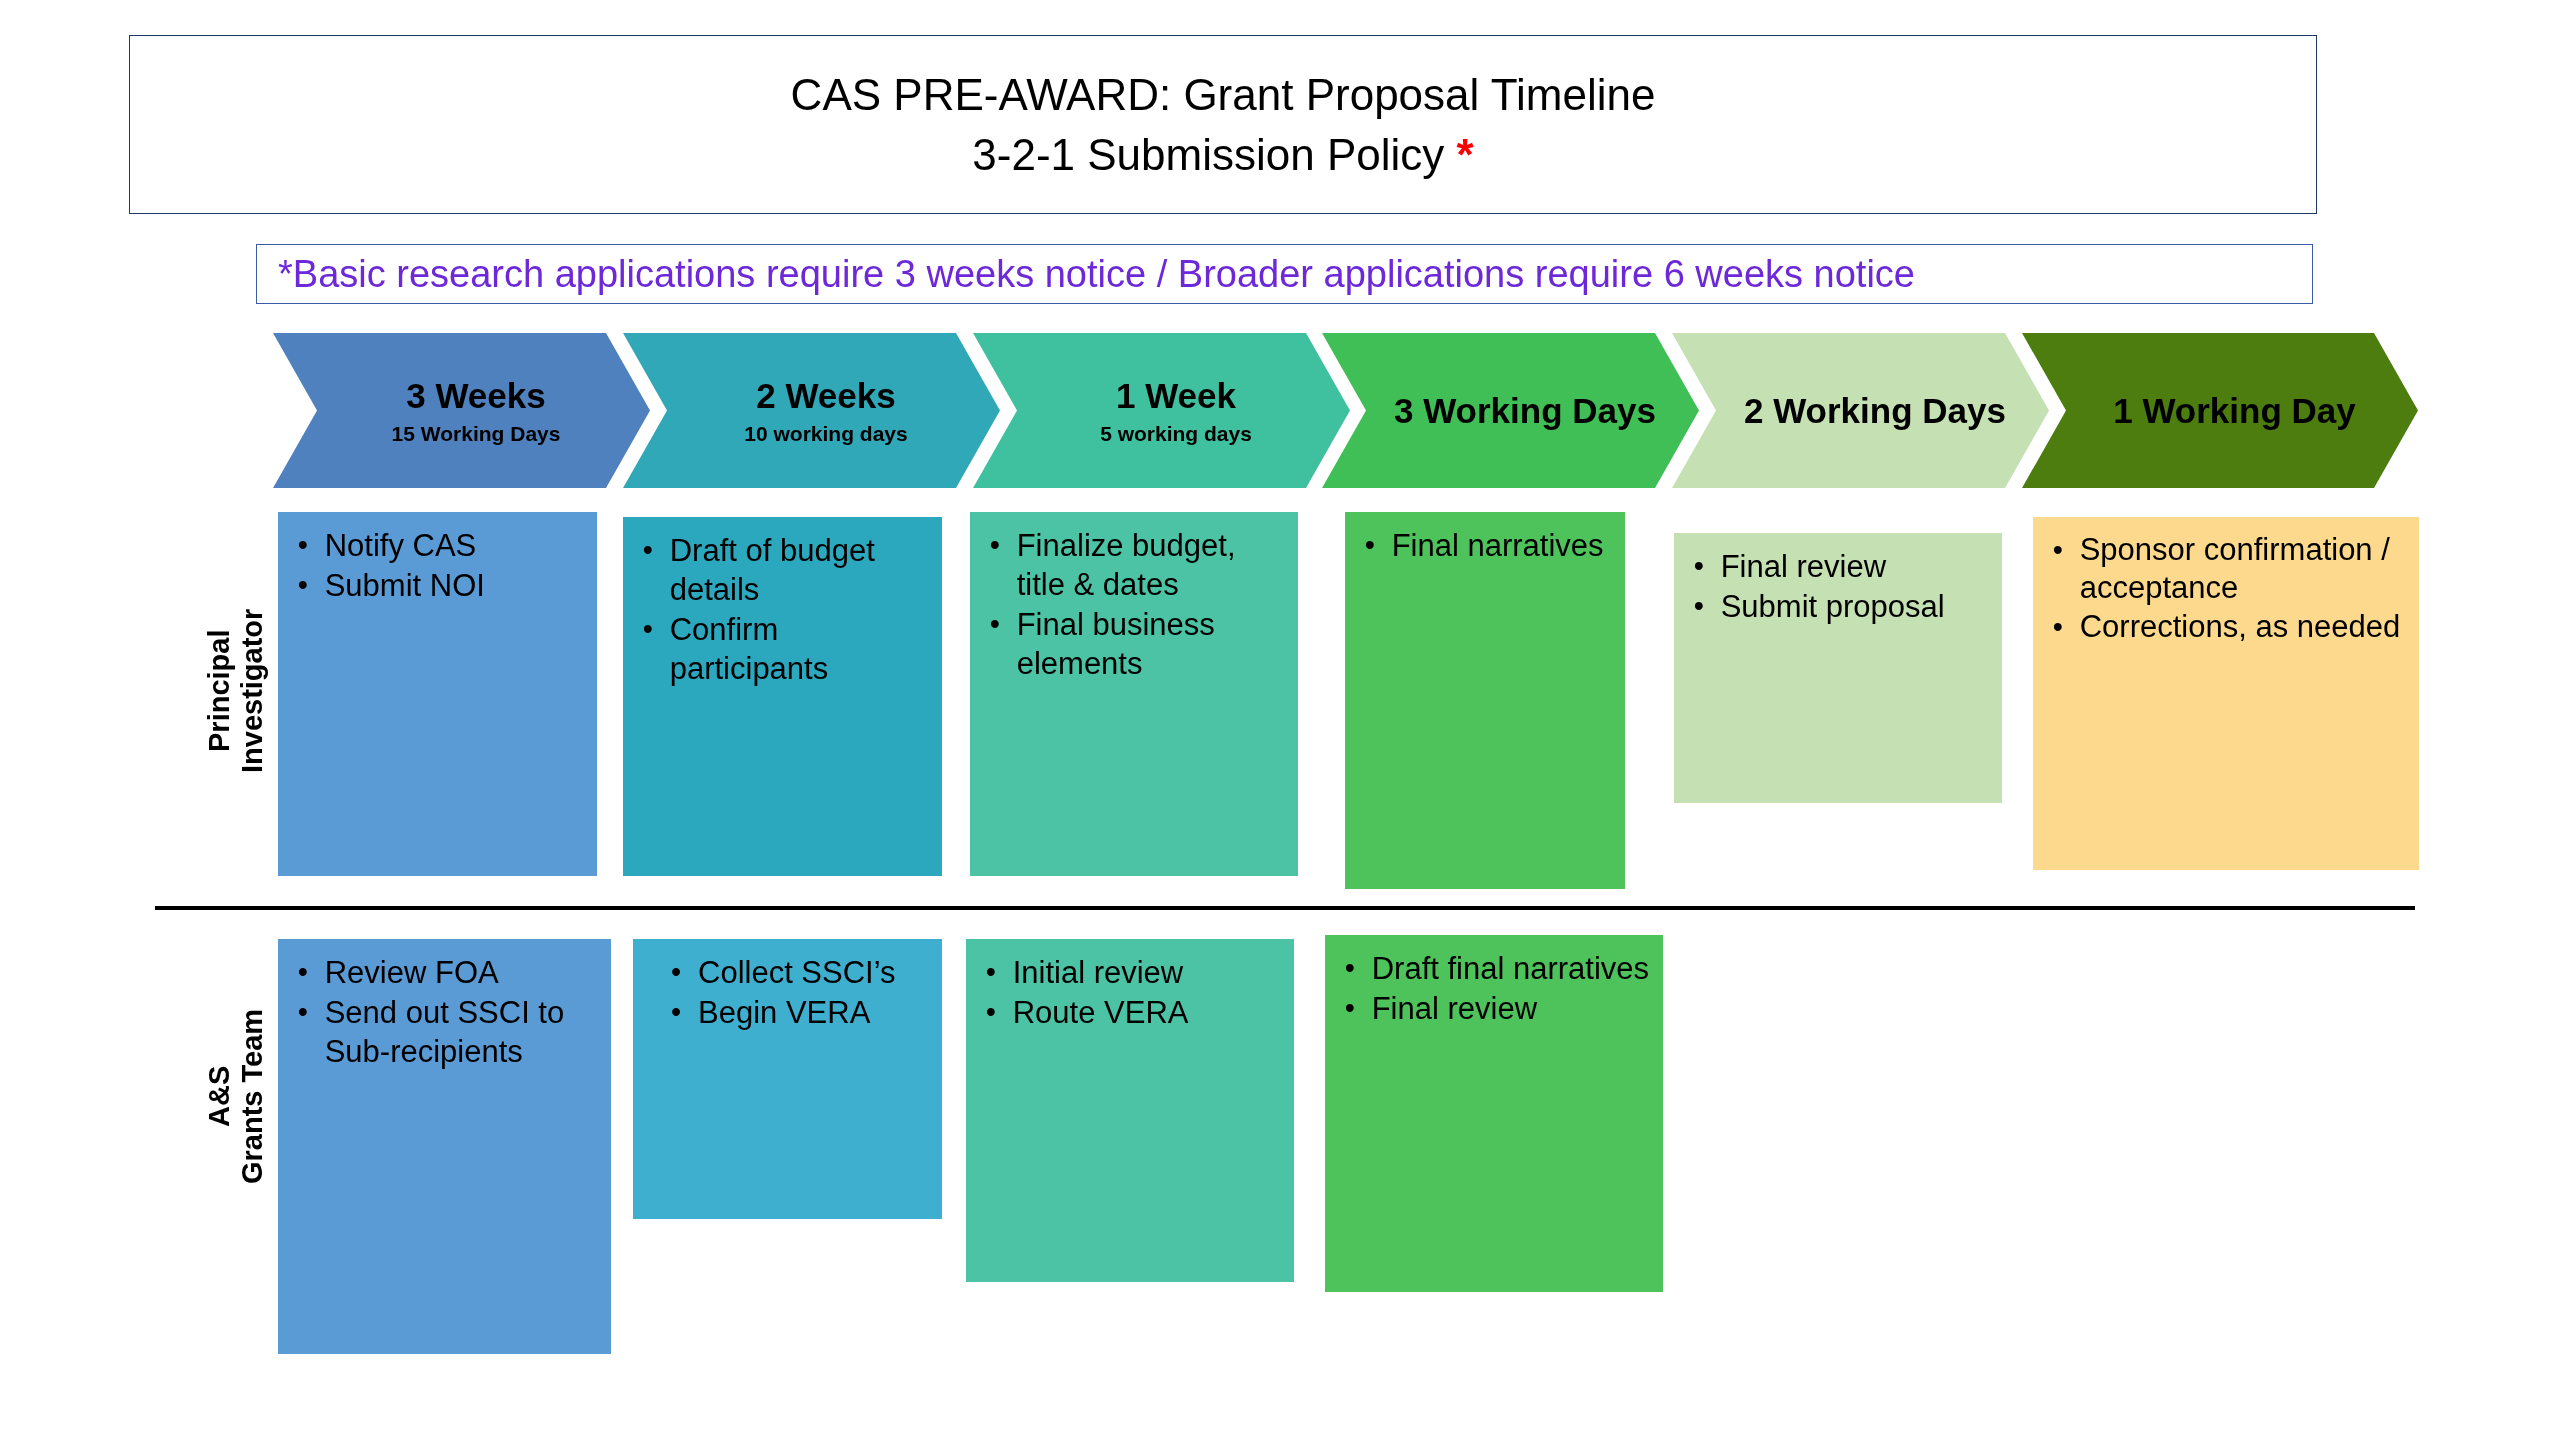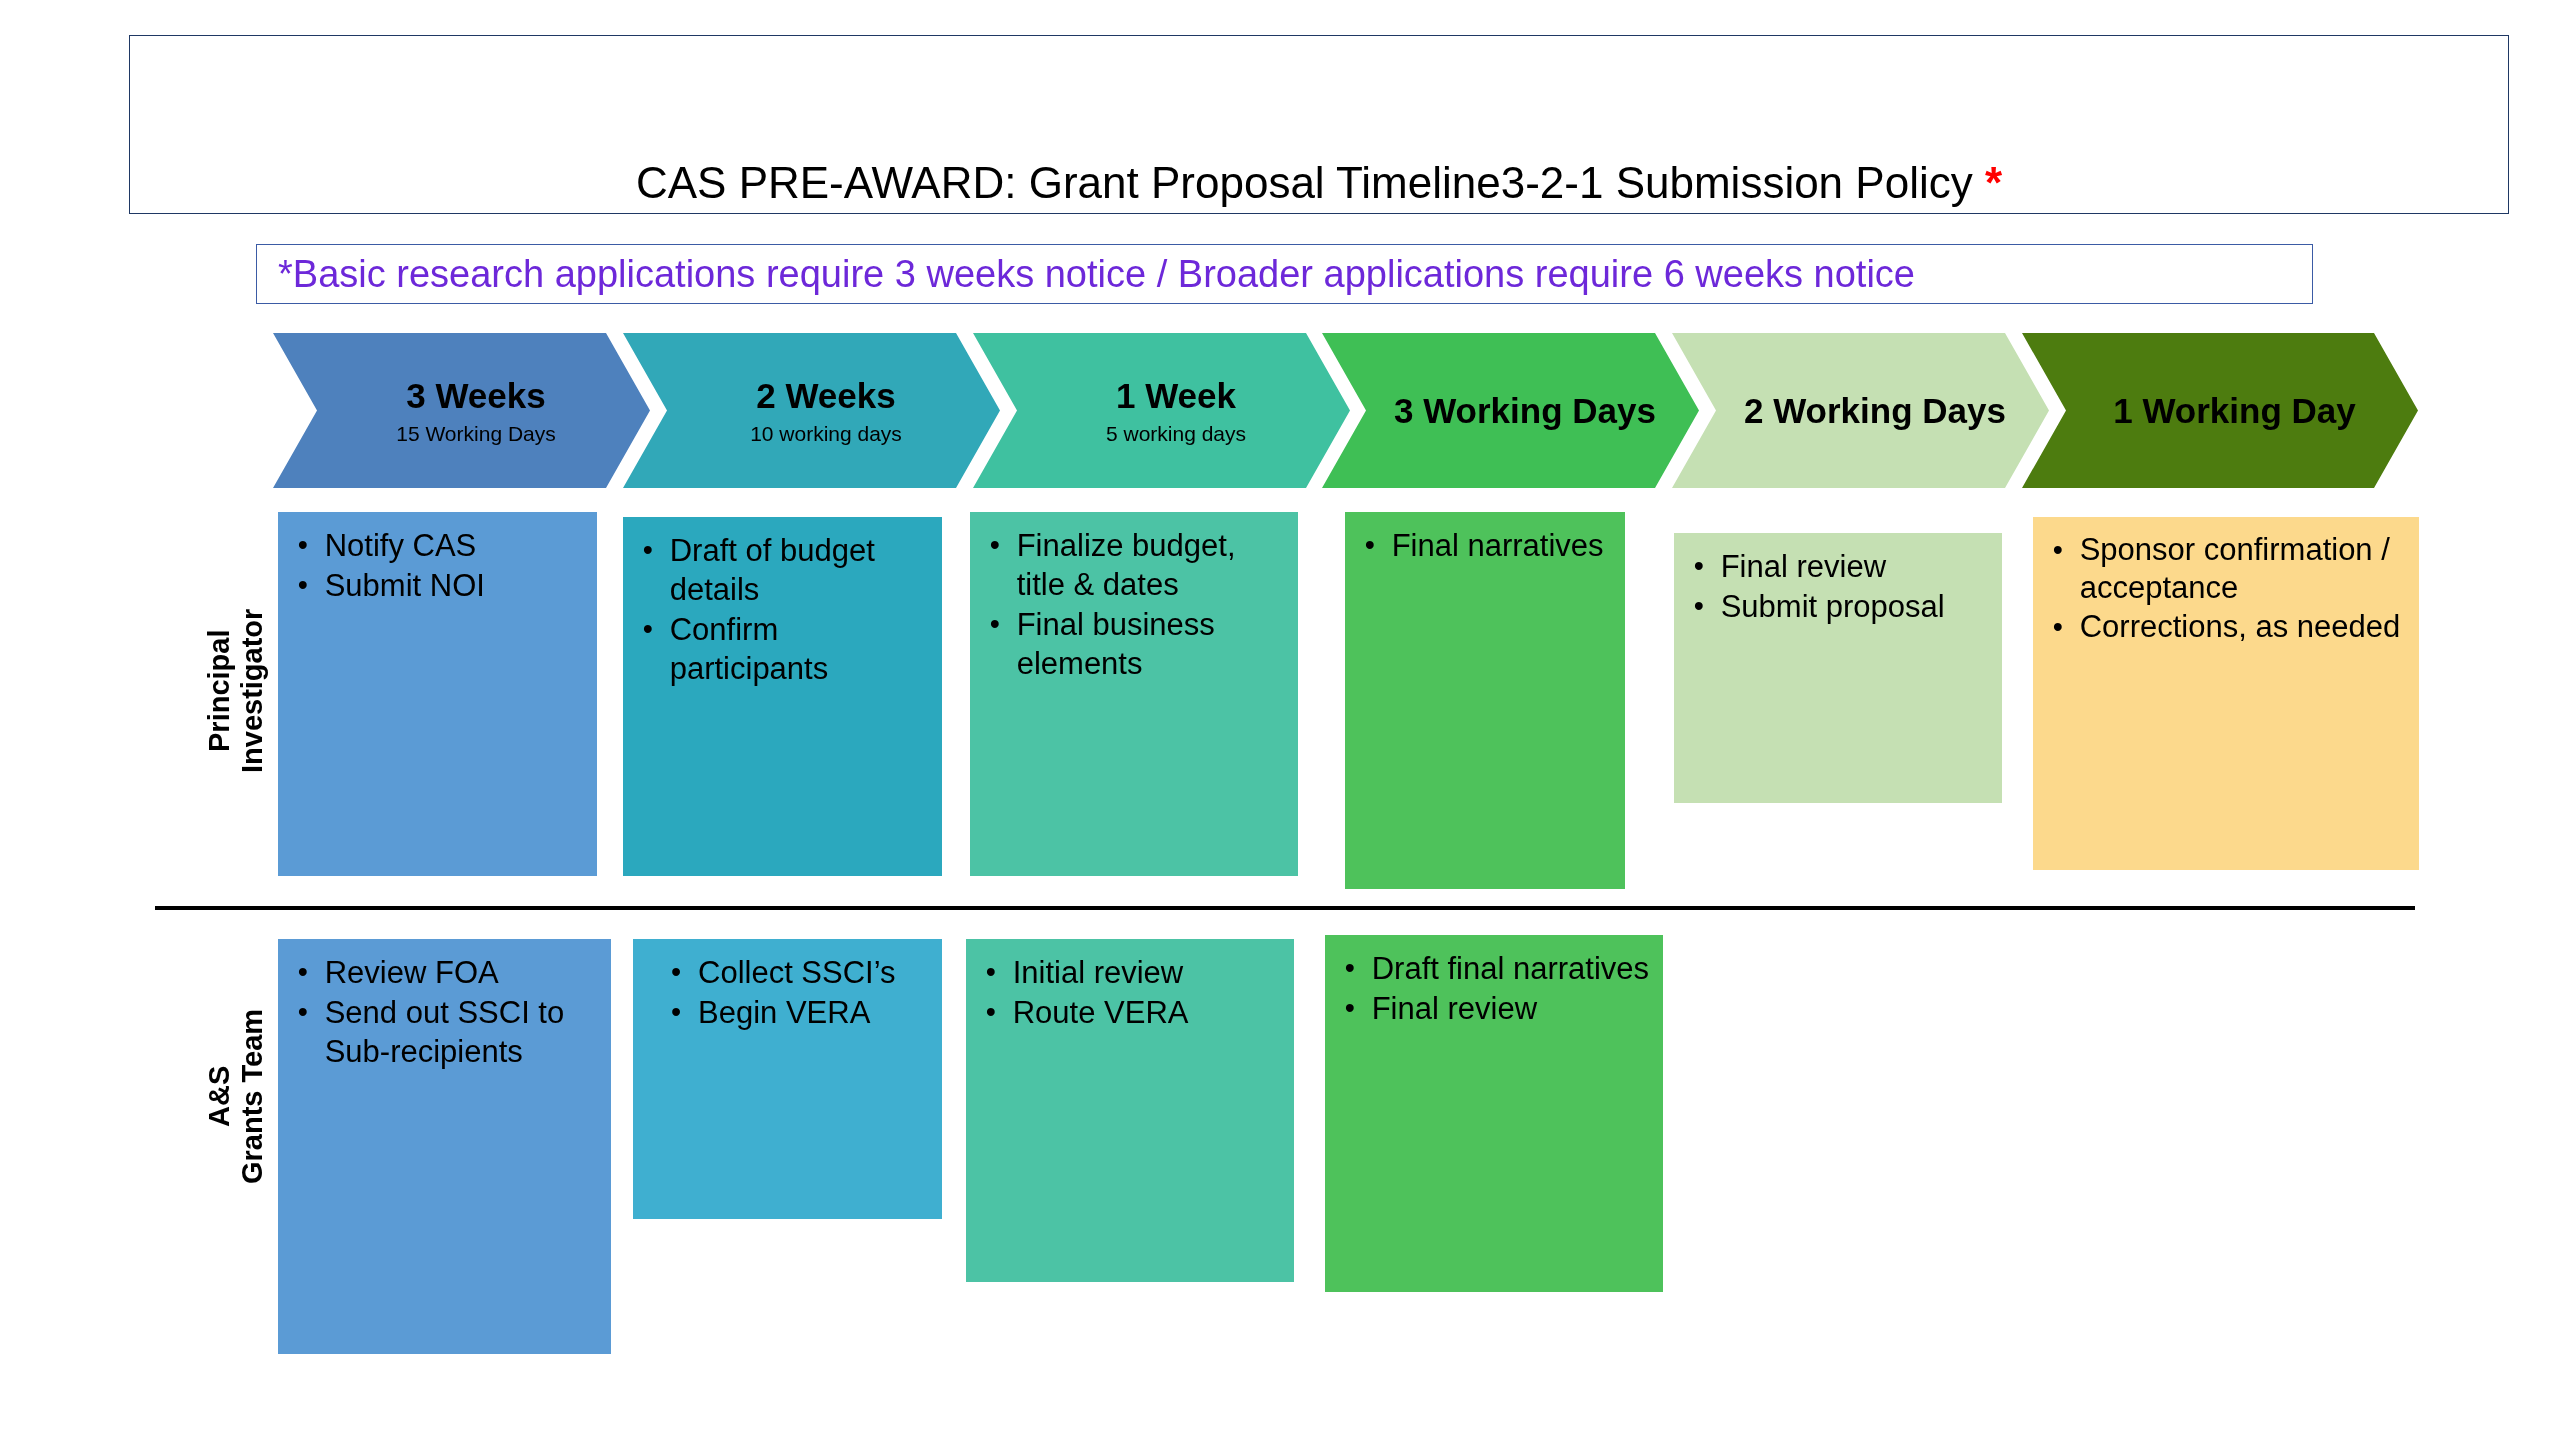--- a/index.html
+++ b/index.html
@@ -14,27 +14,27 @@
     color: #000000;
     position: relative;
     overflow: hidden;
   }
 
   
   #title-box {
     position: absolute;
     left: 129px;
     top: 35px;
-    width: 2380px;
+    width: 2188px;
     height: 179px;
     border: 1.9px solid #1F3864;
     box-sizing: border-box;
     display: flex;
-    flex-direction: row;
-    align-items: flex-end;
+    flex-direction: column;
+    align-items: center;
     justify-content: center;
   }
   #title-box .line {
     font-size: 44px;
     line-height: 60px;
     text-align: center;
     white-space: nowrap;
   }
   #title-box .asterisk {
     color: #FF0000;
@@ -75,21 +75,21 @@
     padding-left: 29px;
   }
   .chevron .c-title {
     font-size: 35px;
     font-weight: bold;
     text-align: center;
     line-height: 41px;
   }
   .chevron .c-sub {
     font-size: 21px;
-    font-weight: normal;
+    font-weight: bold;
     text-align: center;
     margin-top: 5.8px;
   }
   .chevron.two-line .c-title {
     line-height: 42px;
   }
 
   
   .row-label {
     position: absolute;

